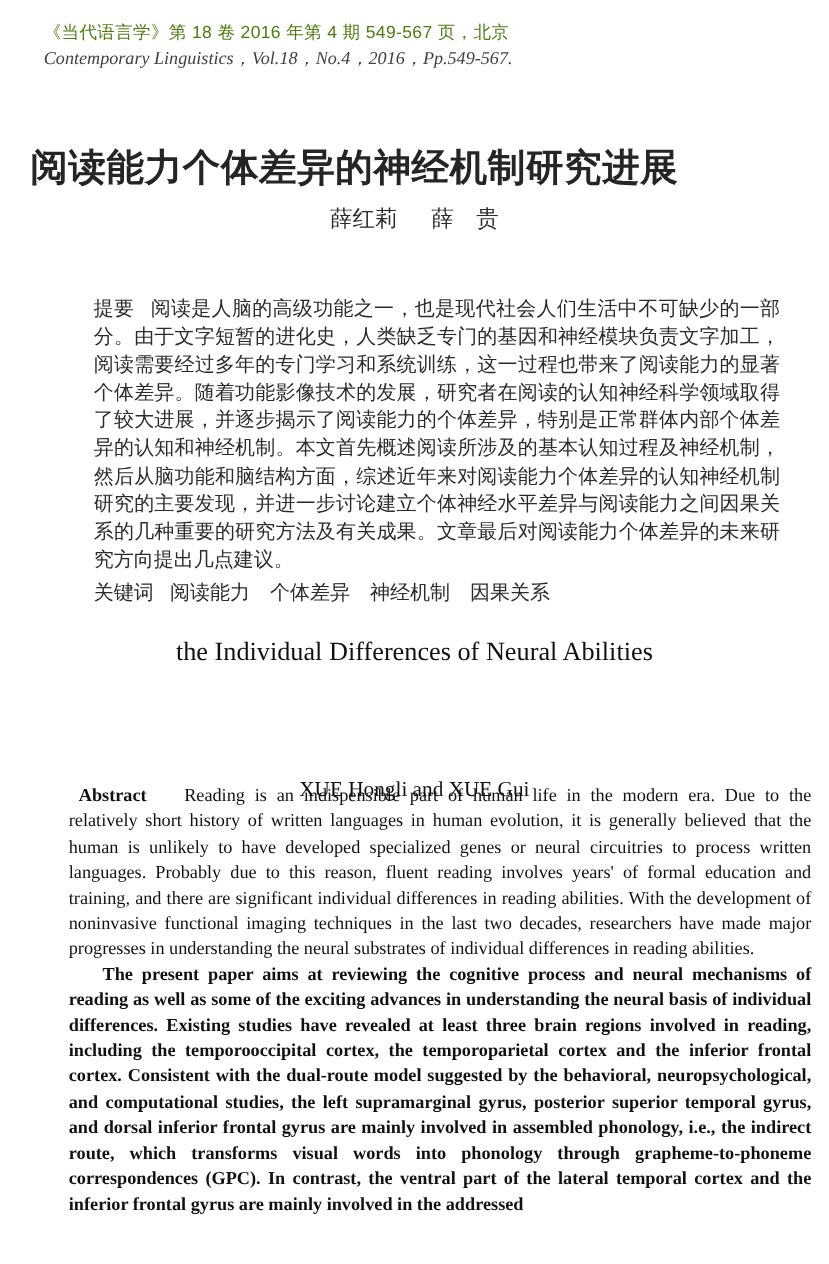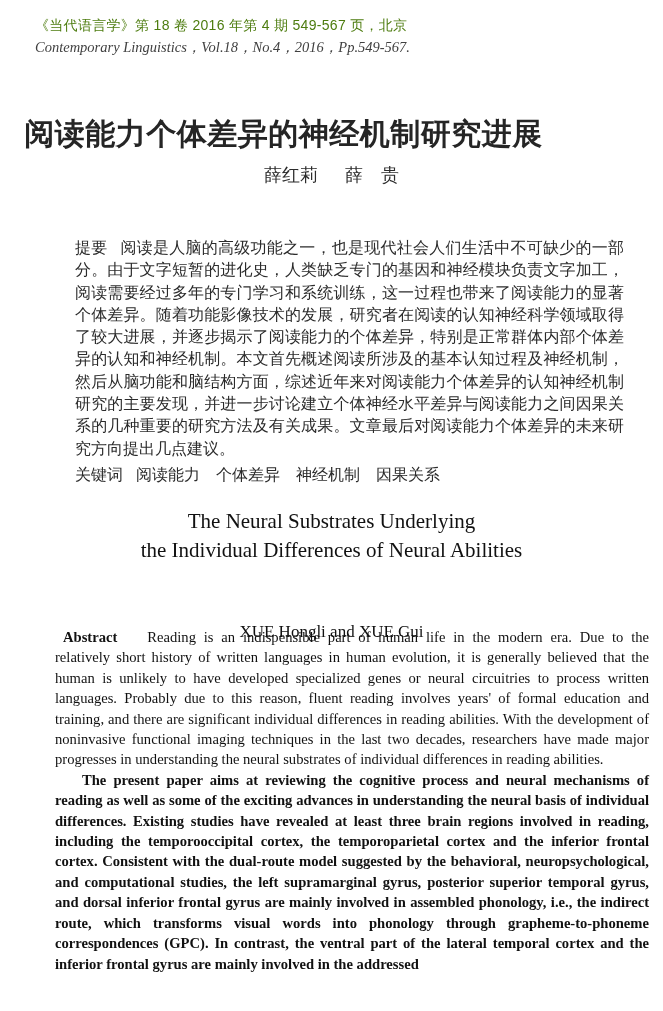--- a/index.html
+++ b/index.html
@@ -135,21 +135,20 @@
     <span>薛红莉</span>
     <span>薛　贵</span>
   </div>
 
   <div class="abstract-zh">
     <p><span class="zh-label">提要</span><span>阅读是人脑的高级功能之一，也是现代社会人们生活中不可缺少的一部分。由于文字短暂的进化史，人类缺乏专门的基因和神经模块负责文字加工，阅读需要经过多年的专门学习和系统训练，这一过程也带来了阅读能力的显著个体差异。随着功能影像技术的发展，研究者在阅读的认知神经科学领域取得了较大进展，并逐步揭示了阅读能力的个体差异，特别是正常群体内部个体差异的认知和神经机制。本文首先概述阅读所涉及的基本认知过程及神经机制，然后从脑功能和脑结构方面，综述近年来对阅读能力个体差异的认知神经机制研究的主要发现，并进一步讨论建立个体神经水平差异与阅读能力之间因果关系的几种重要的研究方法及有关成果。文章最后对阅读能力个体差异的未来研究方向提出几点建议。</span></p>
     <p><span class="zh-label">关键词</span><span>阅读能力　个体差异　神经机制　因果关系</span></p>
   </div>
 
   <div class="title-en">
-    <div>The Neural Substrates Underlying</div>
     <div>the Individual Differences of Neural Abilities</div>
   </div>
 
   <div class="authors-en">XUE Hongli and XUE Gui</div>
 
   <div class="abstract-en">
     <p class="para-first"><span class="abs-label">Abstract</span><span>Reading is an indispensible part of human life in the modern era. Due to the relatively short history of written languages in human evolution, it is generally believed that the human is unlikely to have developed specialized genes or neural circuitries to process written languages. Probably due to this reason, fluent reading involves years' of formal education and training, and there are significant individual differences in reading abilities. With the development of noninvasive functional imaging techniques in the last two decades, researchers have made major progresses in understanding the neural substrates of individual differences in reading abilities.</span></p>
     <p class="para-indent">The present paper aims at reviewing the cognitive process and neural mechanisms of reading as well as some of the exciting advances in understanding the neural basis of individual differences. Existing studies have revealed at least three brain regions involved in reading, including the temporooccipital cortex, the temporoparietal cortex and the inferior frontal cortex. Consistent with the dual-route model suggested by the behavioral, neuropsychological, and computational studies, the left supramarginal gyrus, posterior superior temporal gyrus, and dorsal inferior frontal gyrus are mainly involved in assembled phonology, i.e., the indirect route, which transforms visual words into phonology through grapheme-to-phoneme correspondences (GPC). In contrast, the ventral part of the lateral temporal cortex and the inferior frontal gyrus are mainly involved in the addressed</p>
   </div>
 

